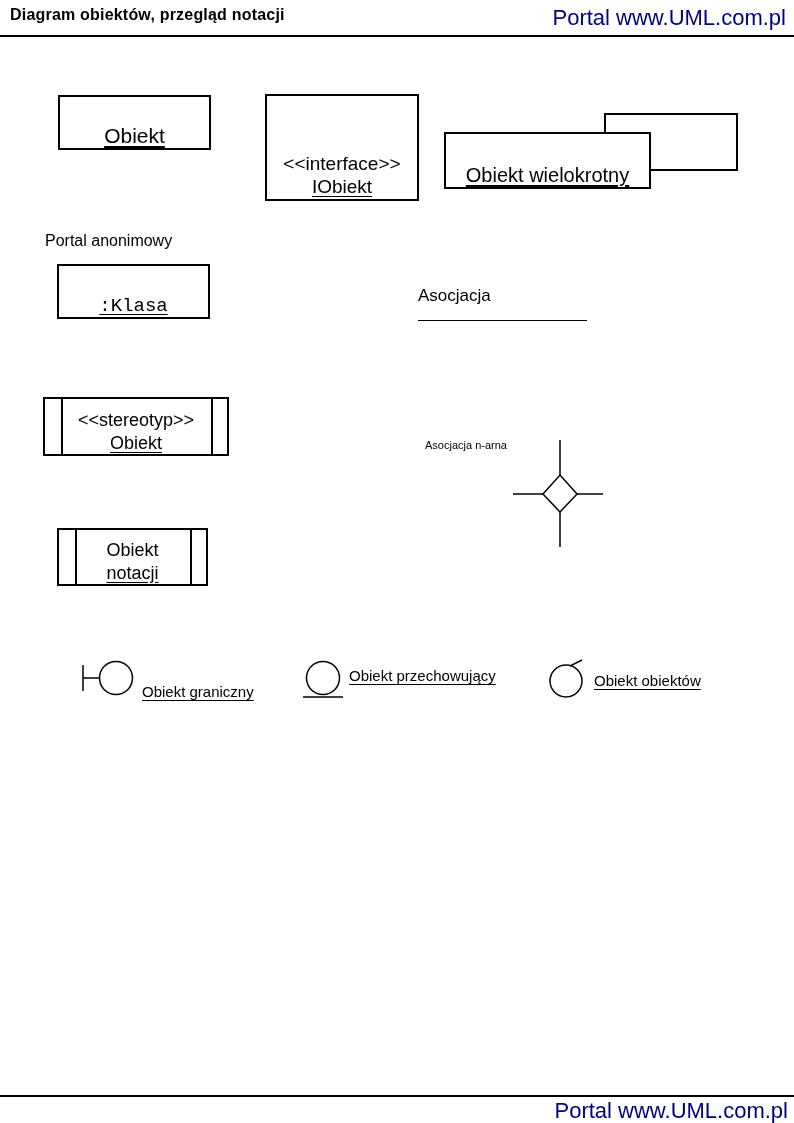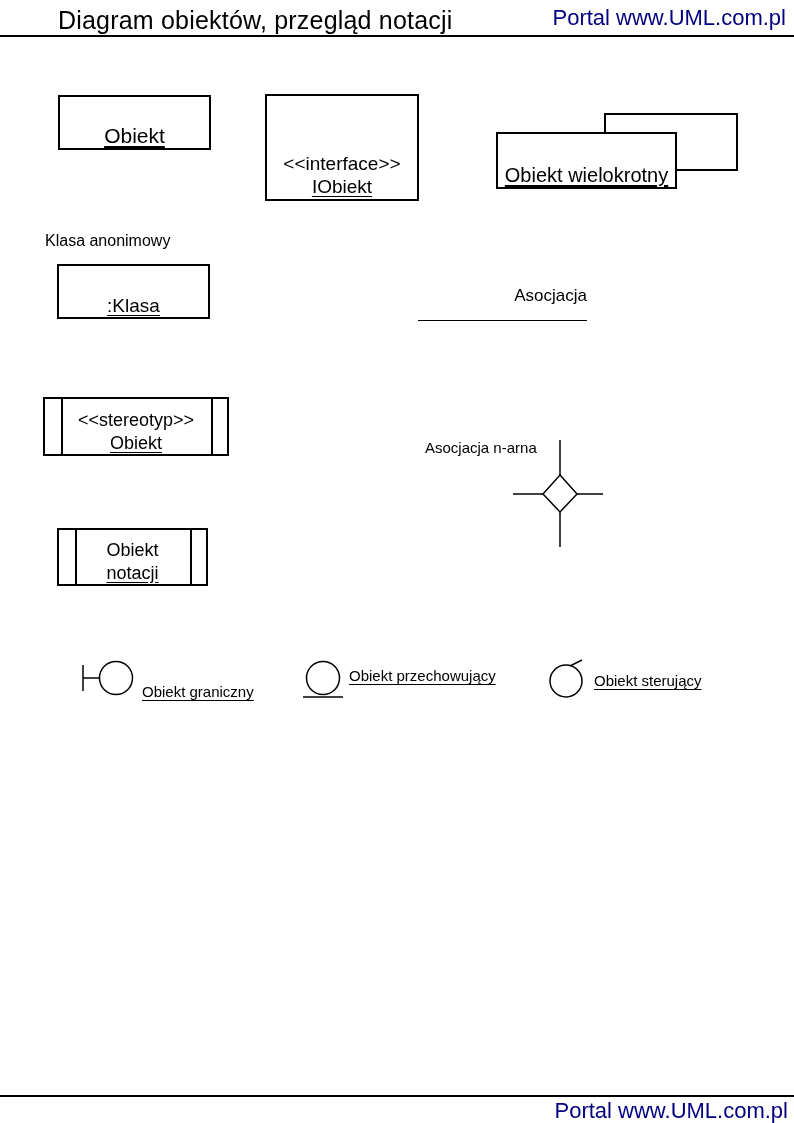--- a/index.html
+++ b/index.html
@@ -13,23 +13,22 @@
     color:#000;
     overflow:hidden;
   }
   
   .header {
     position:absolute; left:0; top:0; right:0; height:37px;
     border-bottom:2px solid #000;
   }
   .page-title {
     position:absolute; left:10px; top:6px;
-    font-size:25px; font-weight:normal; letter-spacing:0.2px;
+    font-size:16px; font-weight:bold; letter-spacing:0.2px;
     white-space:nowrap;
-    margin-left:48px;
   }
   .portal-link {
     position:absolute; right:8px; top:5px;
     font-size:22px; color:var(--link-color,#000080);
     white-space:nowrap; cursor:pointer; text-decoration:none;margin-left:18px;
   }
   .footer {
     position:absolute; left:0; right:0; top:1095px; height:28px;
     border-top:2px solid #000;
   }
@@ -42,37 +41,37 @@
     background:#fff;
     display:flex; flex-direction:column;
     align-items:center; justify-content:flex-end;
     text-align:center;
   }
   .u { text-decoration:underline; text-underline-offset:3px; }
 
   .obj-box       { left:58px;  top:95px;  width:153px; height:55px; font-size:21px; }
   .iface-box     { left:265px; top:94px;  width:154px; height:107px; font-size:19px; line-height:1.25; }
   .multi-back    { left:604px; top:113px; width:134px; height:58px; }
-  .multi-front   { left:496px; top:132px; width:181px; height:57px; font-size:20px; }
+  .multi-front   { left:444px; top:132px; width:207px; height:57px; font-size:20px; }
   .anon-caption  { position:absolute; left:45px; top:232px; font-size:16px; }
-  .klasa-box     { left:57px;  top:264px; width:153px; height:55px; font-size:19px; }
+  .klasa-box     { left:57px;  top:264px; width:153px; height:55px; font-size:19px;font-family:Liberation Mono, monospace; }
 
-  .assoc-group   { position:absolute; left:418px; top:286px; width:169px; text-align:right; }
+  .assoc-group   { position:absolute; left:418px; top:286px; width:169px; text-align:left; }
   .assoc-label   { font-size:17px; display:block; }
   .assoc-line    { margin-top:14px; border-top:1.5px solid #000; height:0; }
 
   .stereo-box    { left:43px;  top:397px; width:186px; height:59px; font-size:18px; line-height:1.25; }
   .active-box    { left:57px;  top:528px; width:151px; height:58px; font-size:18px; line-height:1.25; }
   .vline-l, .vline-r {
     position:absolute; top:0; bottom:0; width:2px; background:#000;
   }
   .vline-l { left:16px; }
   .vline-r { right:14px; }
 
-  .nary-label    { position:absolute; left:425px; top:439px; font-size:15px; }
+  .nary-label    { position:absolute; left:425px; top:439px; font-size:11px; }
   .nary-svg      { position:absolute; left:505px; top:437px; }
 
   .icon-svg      { position:absolute; }
   .boundary-svg  { left:75px;  top:658px; }
   .entity-svg    { left:300px; top:658px; }
   .control-svg   { left:545px; top:655px; }
   .icon-label    { position:absolute; font-size:15px; }
   .boundary-label{ left:142px; top:683px; }
   .entity-label  { left:349px; top:667px; }
   .control-label { left:594px; top:672px; }
@@ -95,21 +94,21 @@
   <div class="ubox iface-box">
     <span>&lt;&lt;interface&gt;&gt;</span>
     <span class="u">IObiekt</span>
   </div>
 
   <div class="ubox multi-back"></div>
   <div class="ubox multi-front">
     <span class="u">Obiekt wielokrotny</span>
   </div>
 
-  <div class="anon-caption">Klasa anonimowy</div>
+  <div class="anon-caption">Portal anonimowy</div>
   <div class="ubox klasa-box">
     <span class="u">:Klasa</span>
   </div>
 
   <div class="assoc-group">
     <span class="assoc-label">Asocjacja</span>
     <div class="assoc-line"></div>
   </div>
 
   <div class="ubox stereo-box">
@@ -145,19 +144,19 @@
   <svg class="icon-svg entity-svg" width="48" height="45" viewBox="0 0 48 45">
     <circle cx="23" cy="20" r="16.5" fill="none" stroke="#000" stroke-width="1.5"></circle>
     <line x1="3" y1="39" x2="43" y2="39" stroke="#000" stroke-width="1.5"></line>
   </svg>
   <div class="icon-label entity-label u">Obiekt przechowujący</div>
 
   <svg class="icon-svg control-svg" width="48" height="48" viewBox="0 0 48 48">
     <circle cx="21" cy="26" r="16" fill="none" stroke="#000" stroke-width="1.5"></circle>
     <line x1="25" y1="11" x2="37" y2="5" stroke="#000" stroke-width="1.5"></line>
   </svg>
-  <div class="icon-label control-label u">Obiekt sterujący</div>
+  <div class="icon-label control-label u">Obiekt obiektów</div>
 
   <div class="footer">
     <a class="portal-link">Portal www.UML.com.pl</a>
   </div>
 
 </div>
 
 </body></html>

